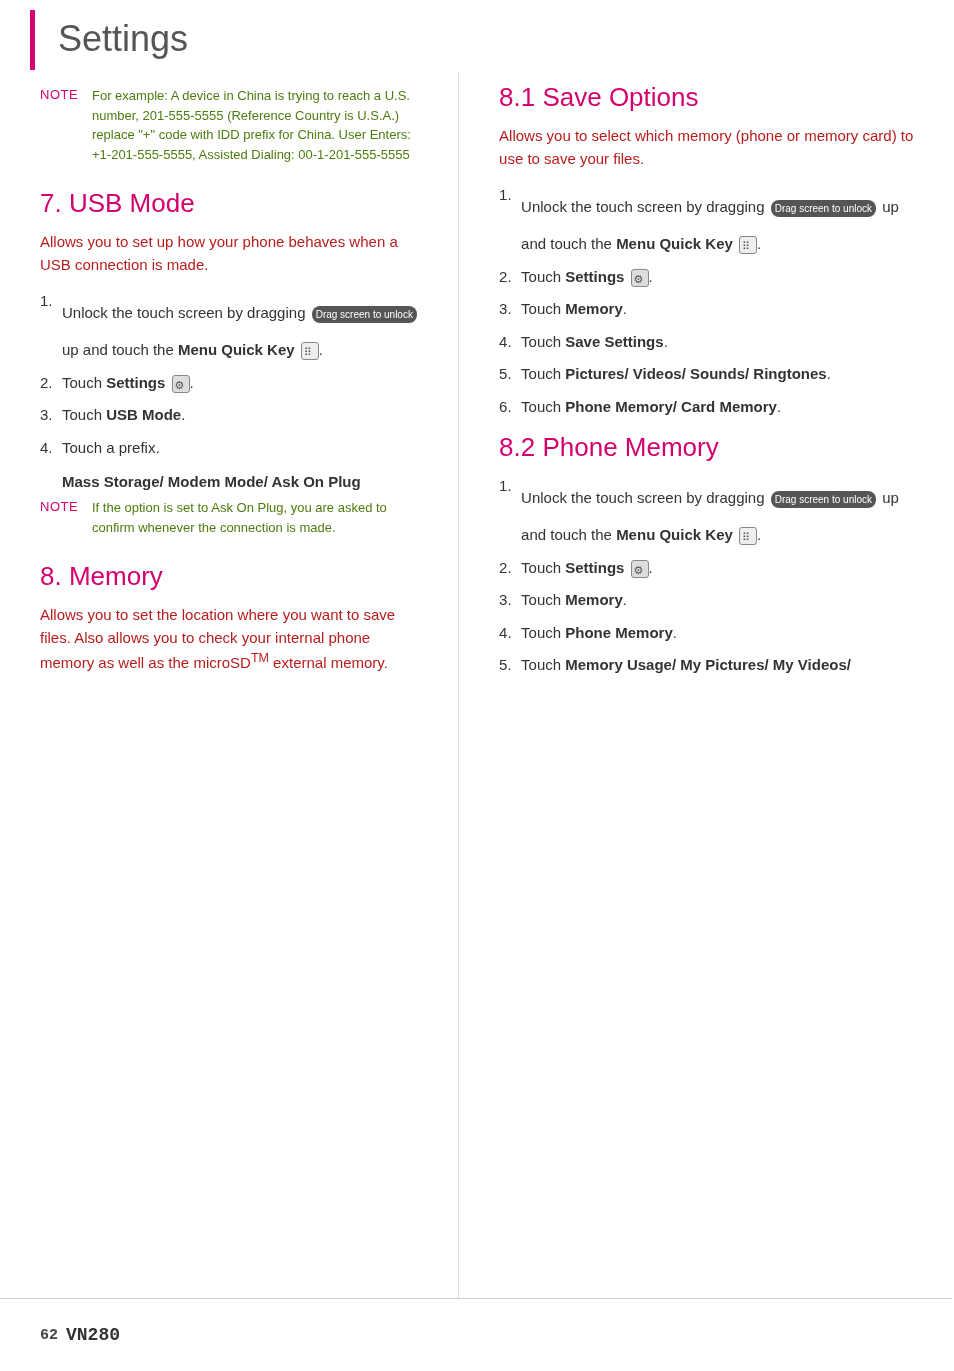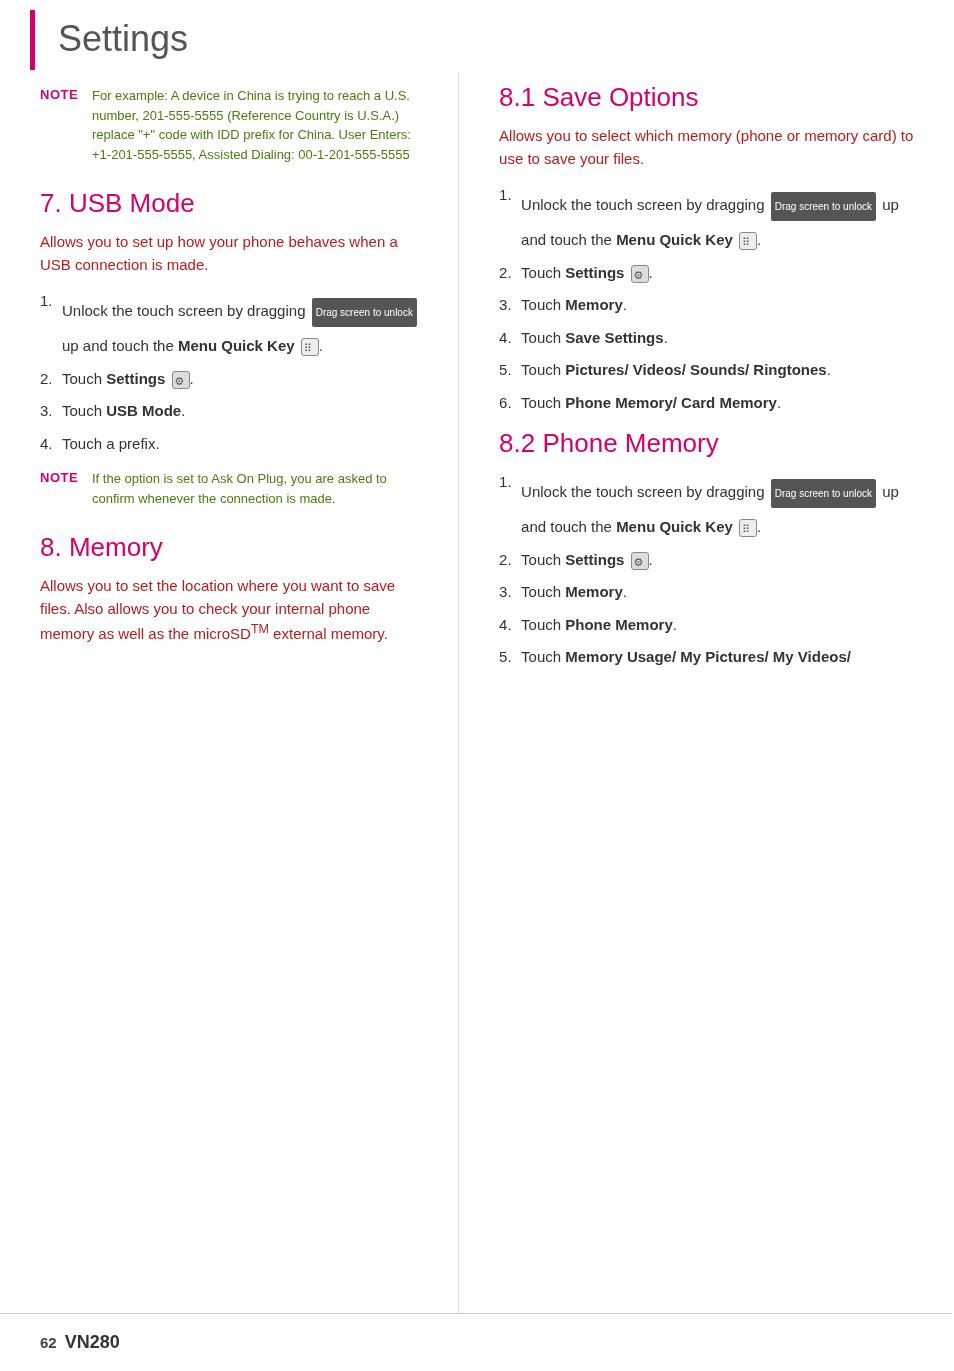--- a/index.html
+++ b/index.html
@@ -67,21 +67,21 @@
     }
 
     
     .note-block {
       display: flex;
       margin-bottom: 24px;
       margin-top: 4px;
     }
 
     .note-label {
-      font-weight: bold;
+      font-weight: normal;
       color: #d4006e;
       font-size: 13px;
       min-width: 52px;
       padding-top: 1px;
       letter-spacing: 0.5px;
     }
 
     .note-text {
       font-size: 13px;
       color: #4d7c0f;
@@ -129,24 +129,24 @@
     .step-content {
       flex: 1;
     }
 
     
     .drag-badge {
       display: inline-block;
       background: #555;
       color: #fff;
       font-size: 10px;
-      padding: 7px 4px;
-      border-radius: 2px;
+      padding: 1px 4px;
+      border-radius: 8px;
       vertical-align: middle;
-      margin: 8px 2px;
+      margin: 16px 2px;
       white-space: nowrap;
     }
 
     
     .menu-key-icon {
       display: inline-block;
       width: 18px;
       height: 18px;
       border: 1px solid #888;
       border-radius: 3px;
@@ -188,23 +188,24 @@
     .sub-heading {
       font-size: 15px;
       font-weight: bold;
       color: #333;
       margin: 10px 0 8px 22px;
     }
 
     
     .footer {
       border-top: 1px solid #ccc;
-      padding: 18px 40px;
+      padding: 26px 40px;
       display: flex;
       align-items: center;
+      font-family: Liberation Mono, monospace;
     }
 
     .footer-page {
       font-size: 15px;
       font-weight: bold;
       color: #444;
       margin-right: 8px;
     }
 
     .footer-model {
@@ -263,20 +264,21 @@
         </li>
 
         <li>
           <span class="step-num">4.</span>
           <span class="step-content">
             Touch a prefix.
           </span>
         </li>
       </ol>
 
+      <div class="sub-heading">Mass Storage/ Modem Mode/ Ask On Plug</div>
 
       <div class="note-block">
         <span class="note-label">NOTE</span>
         <span class="note-text">If the option is set to Ask On Plug, you are asked to confirm whenever the connection is made.</span>
       </div>
 
       <h2 class="section-heading">8. Memory</h2>
       <p class="section-body">Allows you to set the location where you want to save files. Also allows you to check your internal phone memory as well as the microSD<sup>TM</sup> external memory.</p>
 
     </div>

